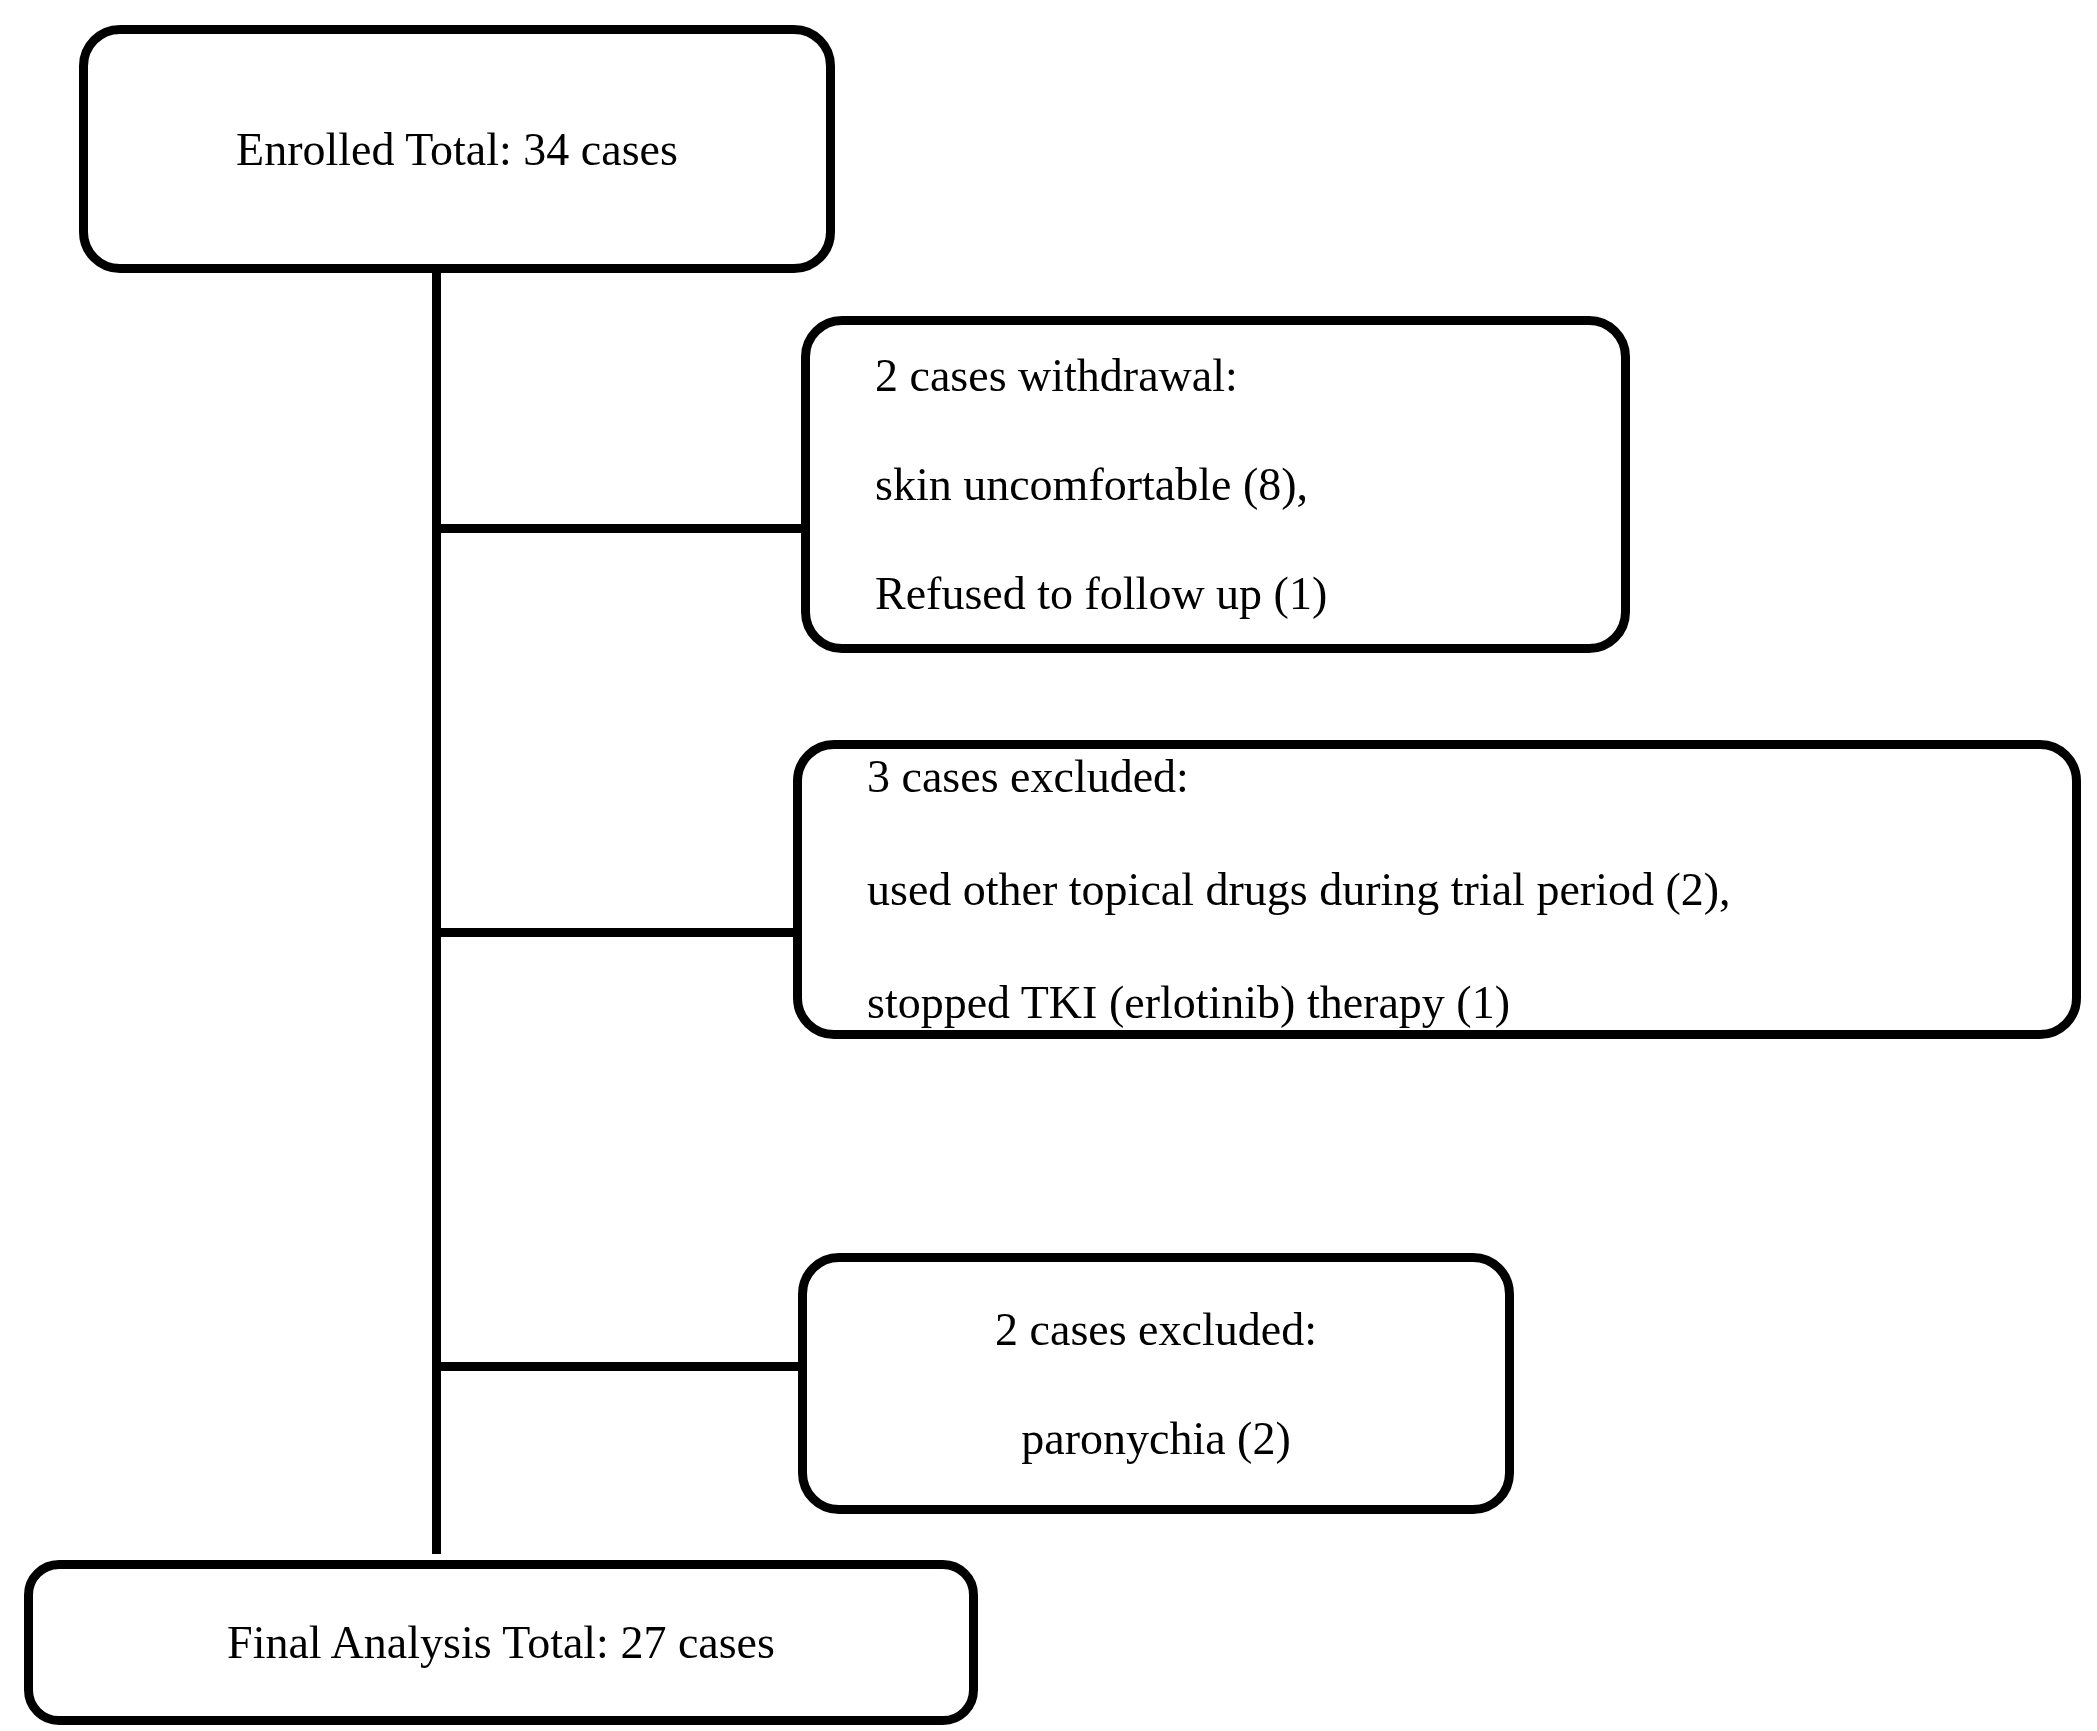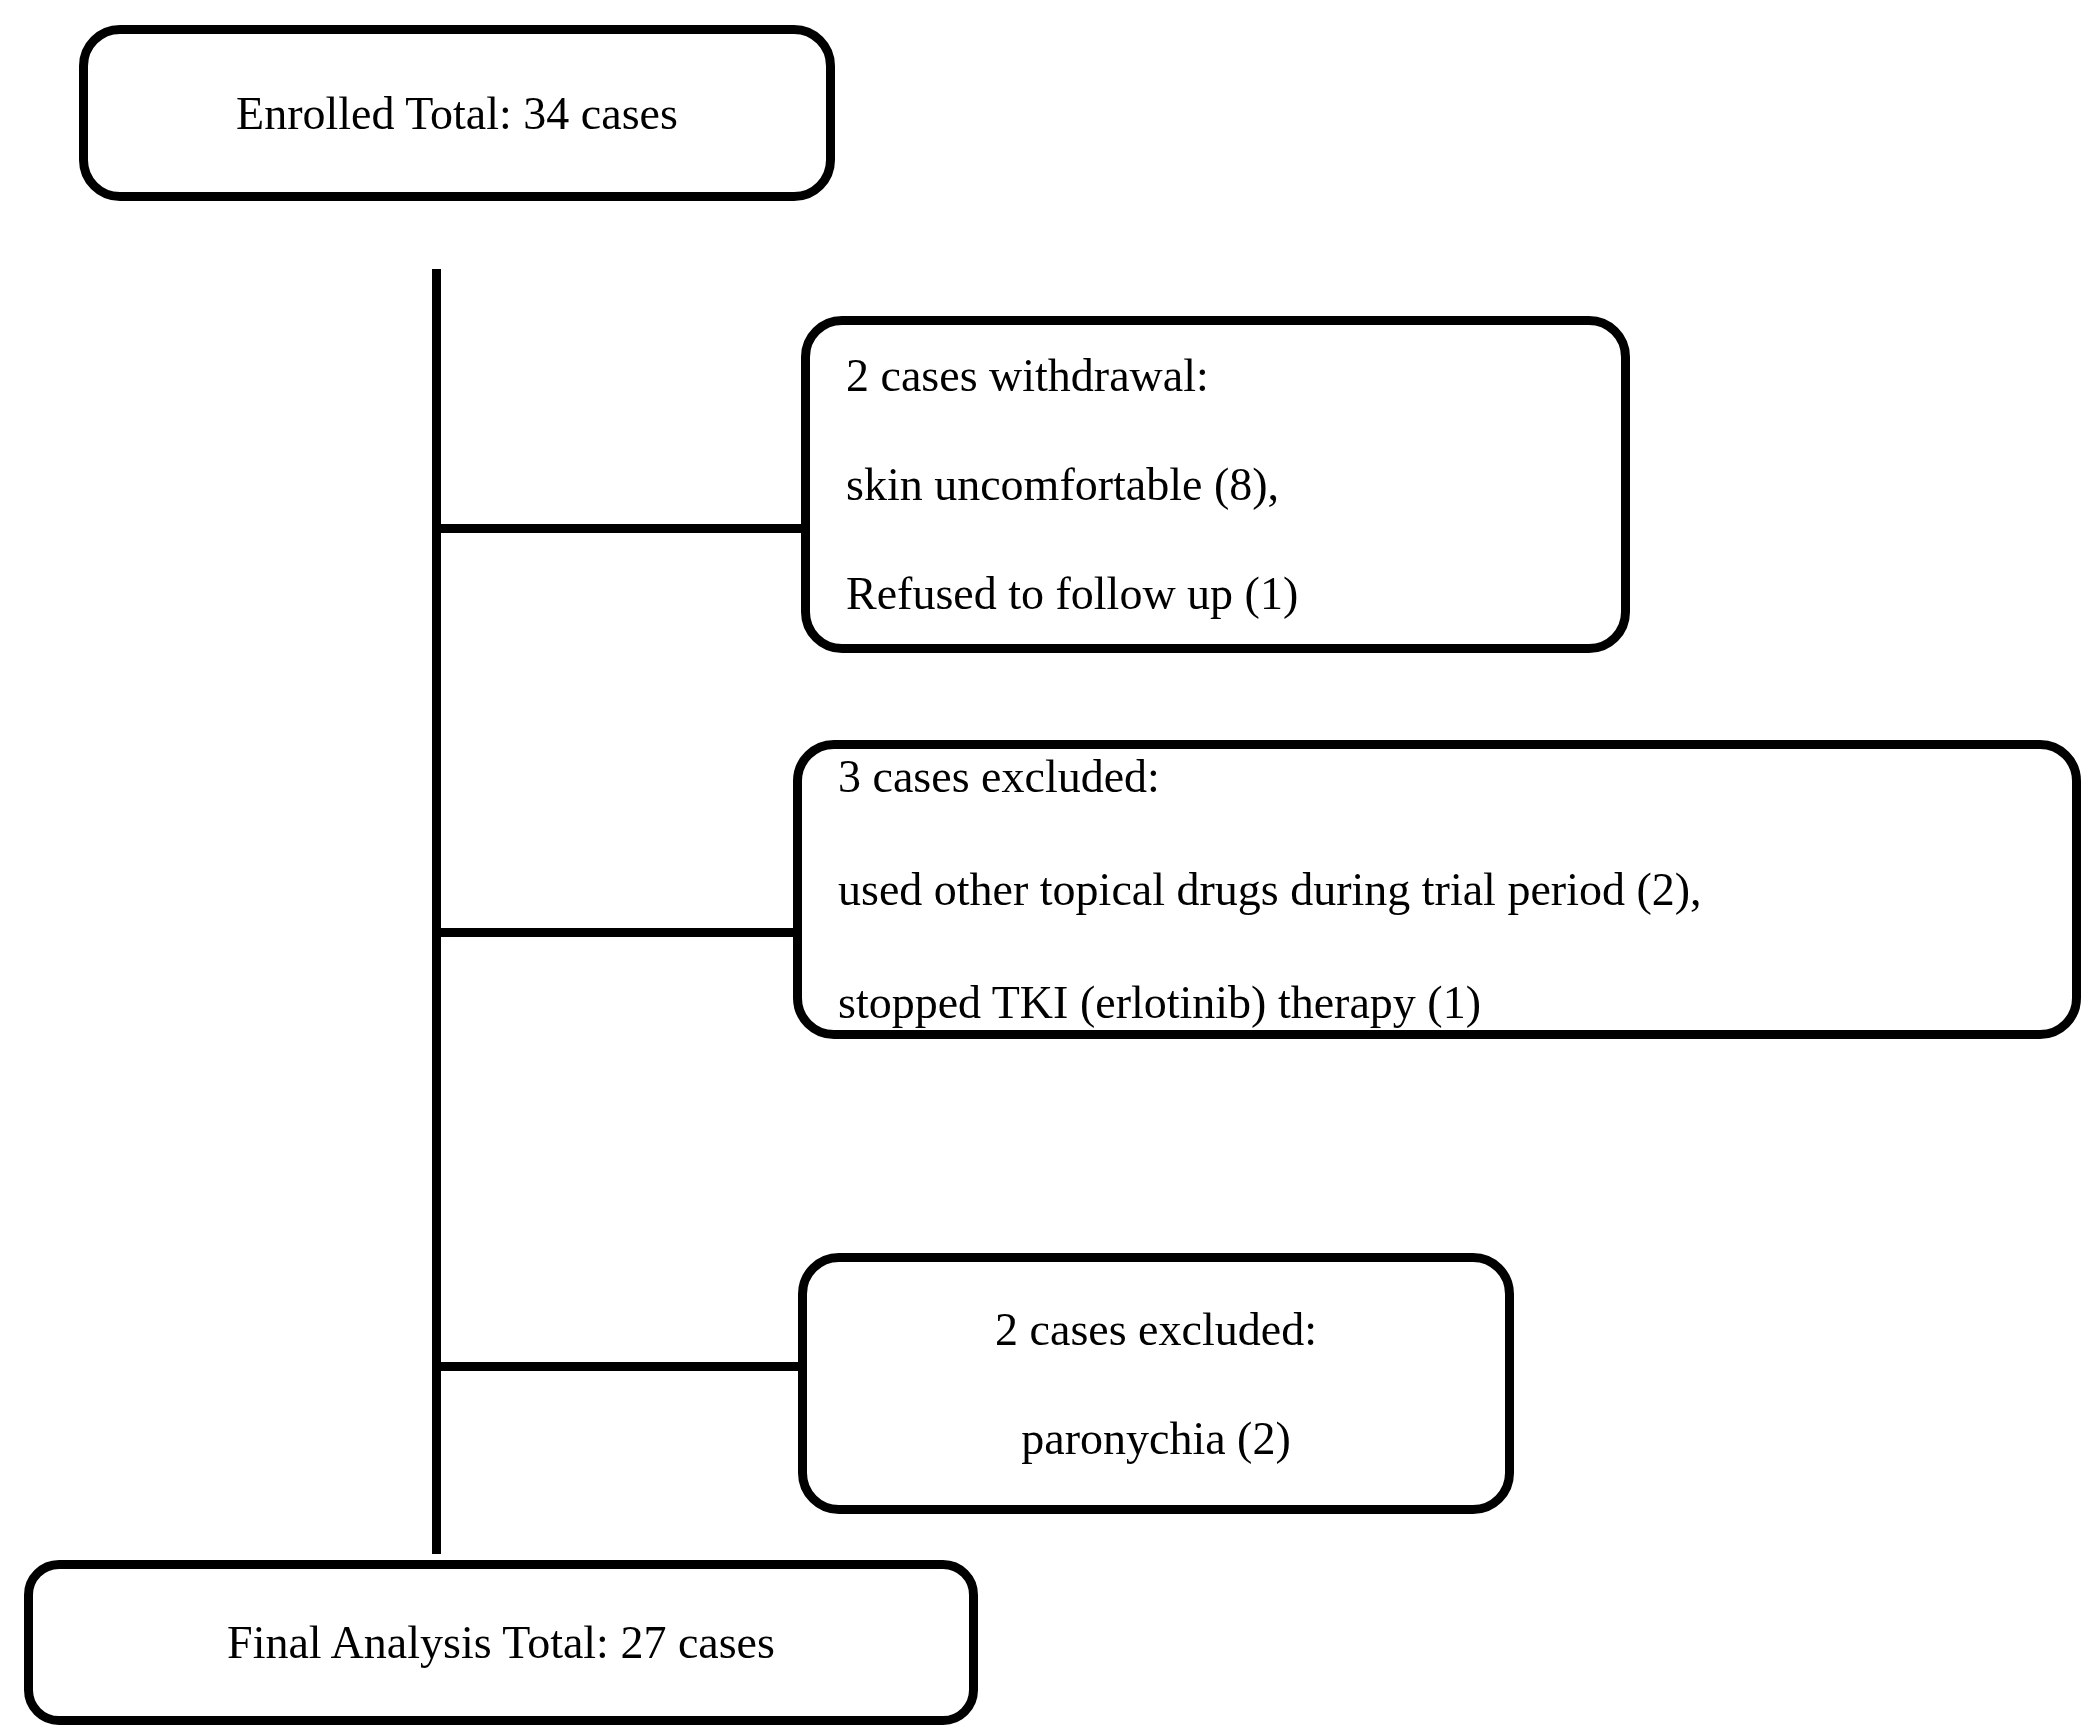--- a/index.html
+++ b/index.html
@@ -32,32 +32,32 @@
     color: #000000;
     white-space: nowrap;
   }
   .align-center {
     align-items: center;
     text-align: center;
   }
   .align-left {
     align-items: flex-start;
     text-align: left;
-    padding-left: 36px;
+    padding-left: 65px;
     padding-right: 19px;
   }
   .lh138 .line { line-height: 109px; }
   .lh143 .line { line-height: 113px; }
   .conn {
     position: absolute;
     background: #000000;
     z-index: 1;
   }
   
-  #enrolled-box            { left: 79px;  top: 25px;   width: 756px;  height: 176px; }
+  #enrolled-box            { left: 79px;  top: 25px;   width: 756px;  height: 248px; }
   #withdrawal-box          { left: 801px; top: 316px;  width: 829px; height: 337px; }
   #excluded-topical-box    { left: 793px; top: 740px;  width: 1288px; height: 299px; }
   #excluded-paronychia-box { left: 798px; top: 1220px; width: 716px;  height: 261px; margin-top: 33px; }
   #final-analysis-box      { left: 24px;   top: 1560px; width: 954px; height: 165px; border-radius: 35px; }
   
   #connector-trunk              { left: 432px; top: 269px;  width: 8.7px;  height: 1285px; }
   #connector-branch-withdrawal  { left: 432px; top: 524px;  width: 378px; height: 8.7px; }
   #connector-branch-topical     { left: 432px; top: 928px; width: 370px; height: 8.7px; }
   #connector-branch-paronychia  { left: 432px; top: 1362px; width: 375px; height: 8.7px; }
 </style>

